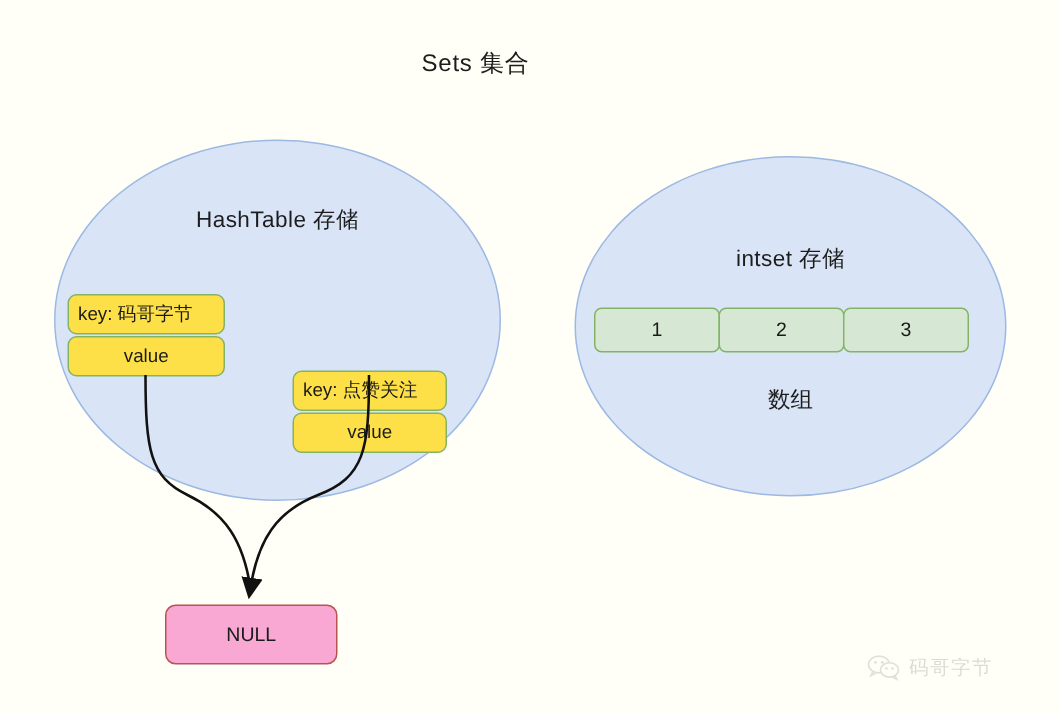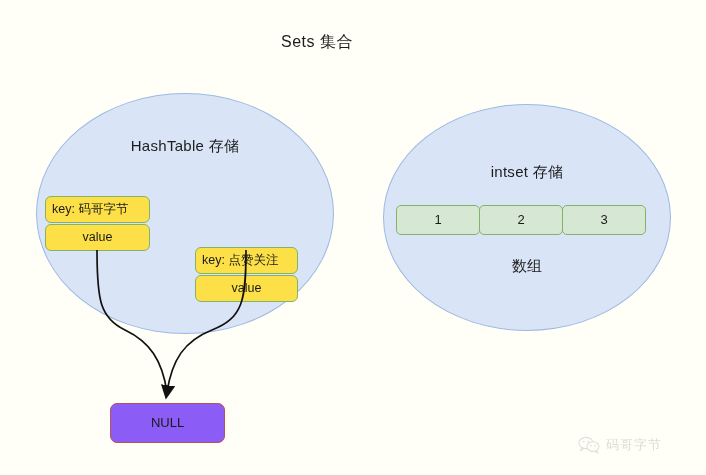--- a/index.html
+++ b/index.html
@@ -80,21 +80,21 @@
     color:#1a1a1a;
     margin-right:-1px;
   }
 
   .null-box{
     position:absolute;
     left:110px;top:403px;
     width:115px;height:40px;
     line-height:38px;
     box-sizing:border-box;
-    background:#8b5cf6;
+    background:#f9a8d4;
     border:1.3px solid #b85450;
     border-radius:7px;
     text-align:center;
     font-size:13px;
     color:#1a1a1a;
   }
 
   #edges{position:absolute;left:0;top:0;width:706px;height:475px;pointer-events:none;}
 
   .watermark{

